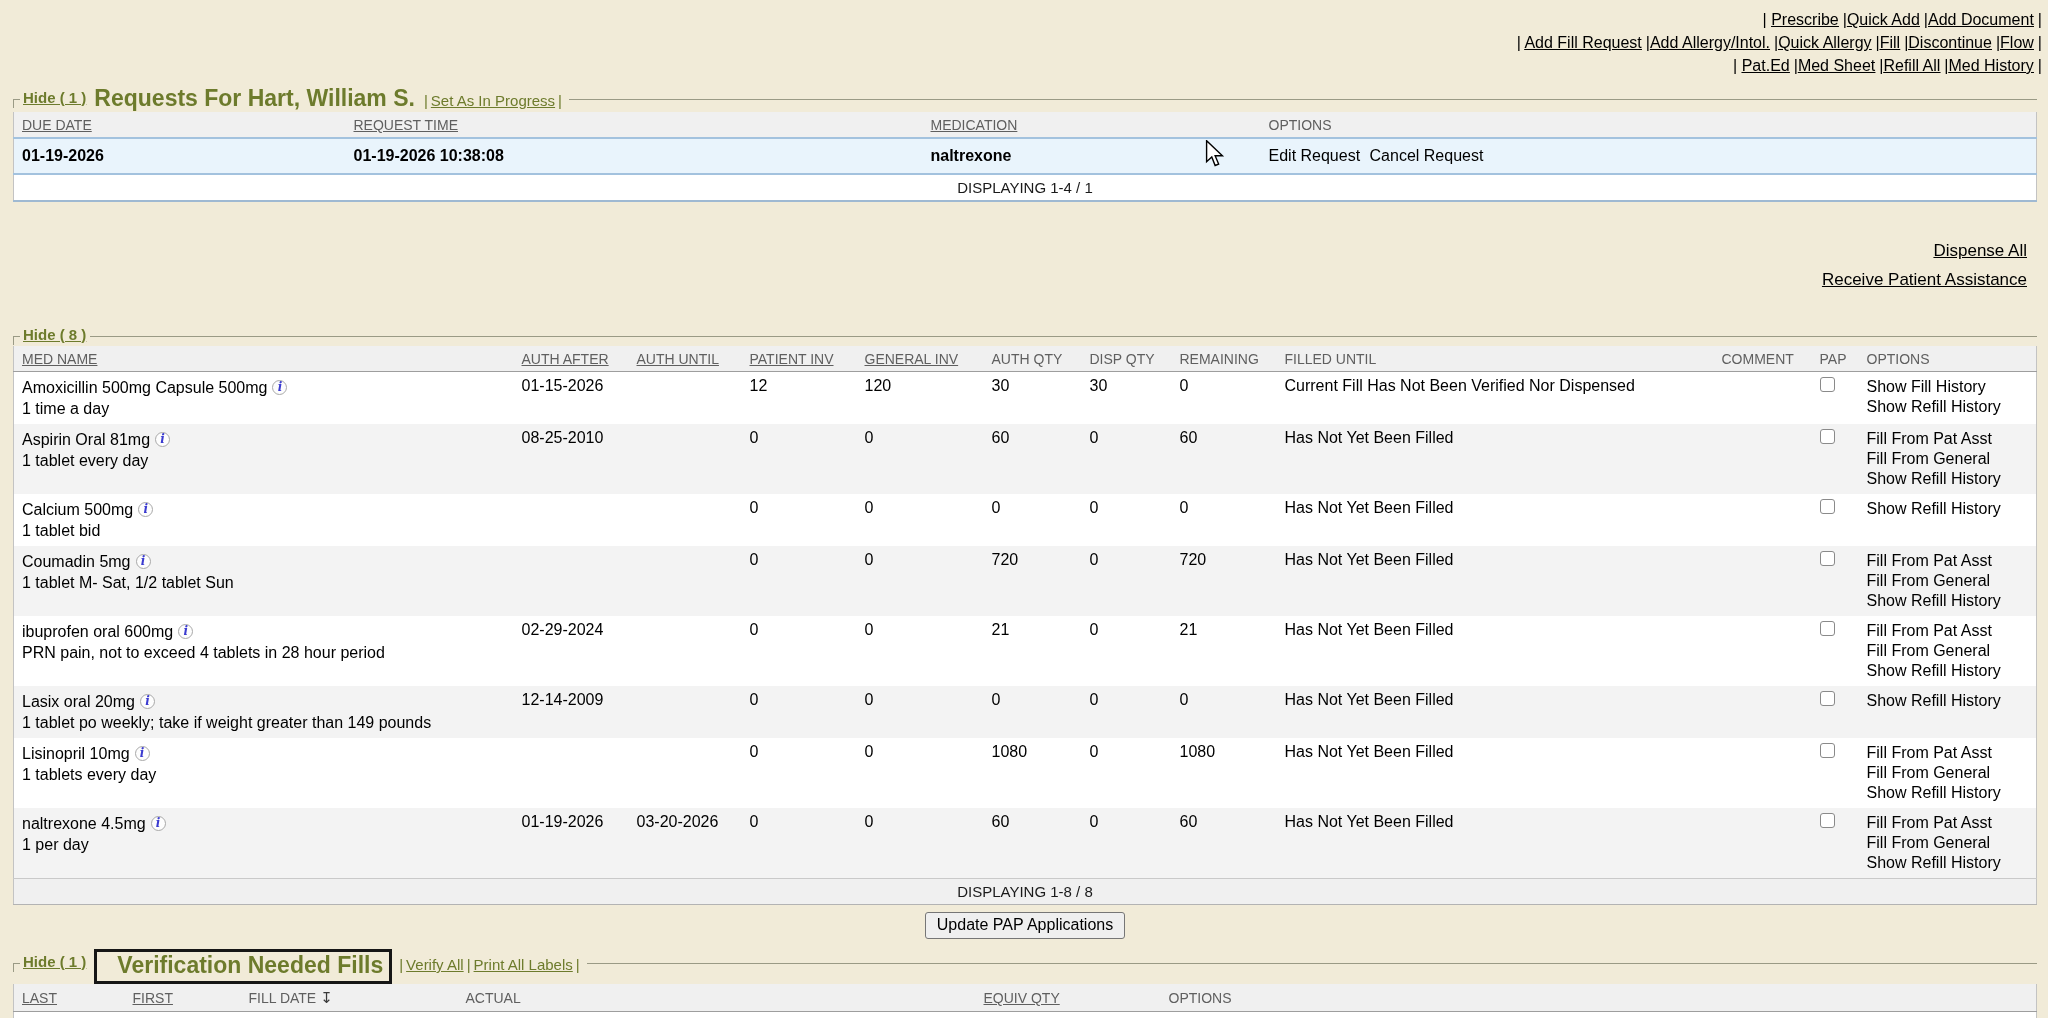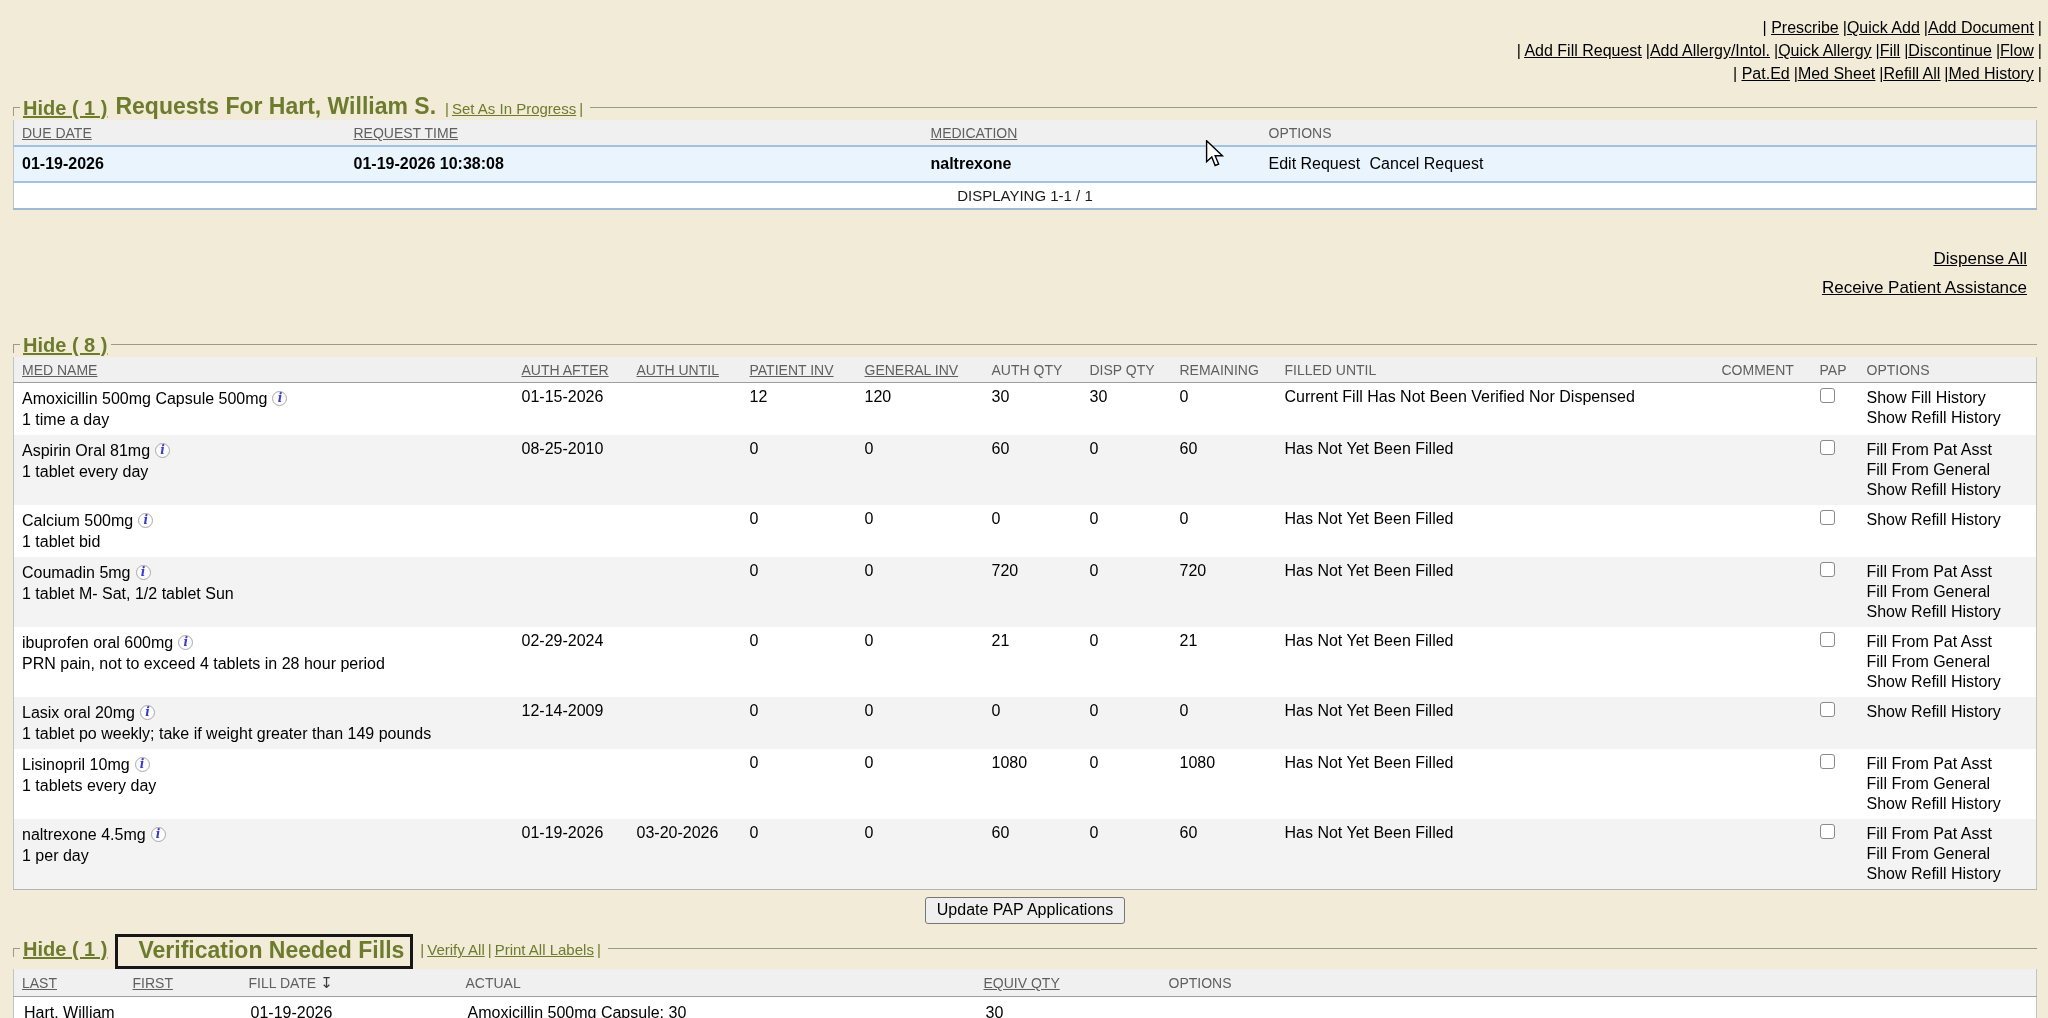--- a/index.html
+++ b/index.html
@@ -7,32 +7,32 @@
   body {
     width:2048px; height:1018px; overflow:hidden;
     background:#f1ebd8;
     font-family:"Liberation Sans", sans-serif;
     font-size:16px; color:#000;
     position:relative;
   }
   .wrap { padding:0 11px 0 13px; }
 
   
-  .topnav { text-align:right; padding:16px 6px 2px 0; }
+  .topnav { text-align:right; padding:8px 6px 2px 0; }
   .navline { line-height:23px; white-space:nowrap; }
   .navline::before { content:"| "; }
   .navlink { text-decoration:underline; color:#000; cursor:pointer; }
   .navlink::after { content:" |"; text-decoration:none; display:inline-block; padding-left:4px; }
   .navlink span { text-decoration:underline; }
 
   
   .sec-head { display:flex; align-items:flex-start; margin:6px 0 0 0; position:relative; }
   .sec-corner { width:7px; height:9px; border-top:1px solid #9a9a85; border-left:1px solid #9a9a85; margin-top:14px; }
   .sec-rule { flex:1; border-top:1px solid #9a9a85; margin-top:14px; height:10px; }
-  .hide-link { color:#6d7b2c; font-weight:bold; font-size:20px; text-decoration:underline; margin:4px 4px 0 3px; white-space:nowrap; cursor:pointer; }
+  .hide-link { color:#6d7b2c; font-weight:bold; font-size:15px; text-decoration:underline; margin:4px 4px 0 3px; white-space:nowrap; cursor:pointer; }
   .sec-title { color:#6d7b2c; font-weight:bold; font-size:23px; margin:0 6px 0 4px; white-space:nowrap; }
   .sec-actions { color:#6d7b2c; font-size:15px; margin-top:7px; white-space:nowrap; margin-right:4px; }
   .sec-actions .pipe { text-decoration:none; padding:0 3px; }
   .sec-action-link { color:#6d7b2c; text-decoration:underline; cursor:pointer; }
   .legend-box { border:3px solid #161616; padding:0px 6px 2px 20px; margin:0 4px; }
   .legend-box .sec-title { margin:0; }
 
   
   table { border-collapse:collapse; width:100%; table-layout:fixed; background:#fff;
           border-left:1px solid #c3c3c3; border-right:1px solid #c3c3c3; }
@@ -124,21 +124,21 @@
       <tr class="req-row">
         <td>01-19-2026</td>
         <td>01-19-2026 10:38:08</td>
         <td>naltrexone</td>
         <td class="opt-cell opt-inline">
           <span class="opt-link">Edit Request</span>
           <span class="opt-link">Cancel Request</span>
         </td>
       </tr>
       <tr class="displaying">
-        <td colspan="4">DISPLAYING 1-1 / 1</td>
+        <td colspan="4">DISPLAYING 1-4 / 1</td>
       </tr>
     </tbody>
       </table>
   </div>
 
   <div class="side-links">
     <span class="side-link">Dispense All</span>
     <span class="side-link">Receive Patient Assistance</span>
   </div>
 
@@ -347,20 +347,23 @@
         <td>Has Not Yet Been Filled</td>
         <td></td>
         <td><span class="checkbox"></span></td>
         <td>
           <div class="opt-line opt-link">Fill From Pat Asst</div>
           <div class="opt-line opt-link">Fill From General</div>
           <div class="opt-line opt-link">Show Refill History</div>
         </td>
       </tr>
 
+      <tr class="displaying">
+        <td colspan="12">DISPLAYING 1-8 / 8</td>
+      </tr>
     </tbody>
       </table>
 
     <div class="btn-row">
       <button class="pap-btn">Update PAP Applications</button>
     </div>
   </div>
 
   <div>
     <div class="sec-head">

